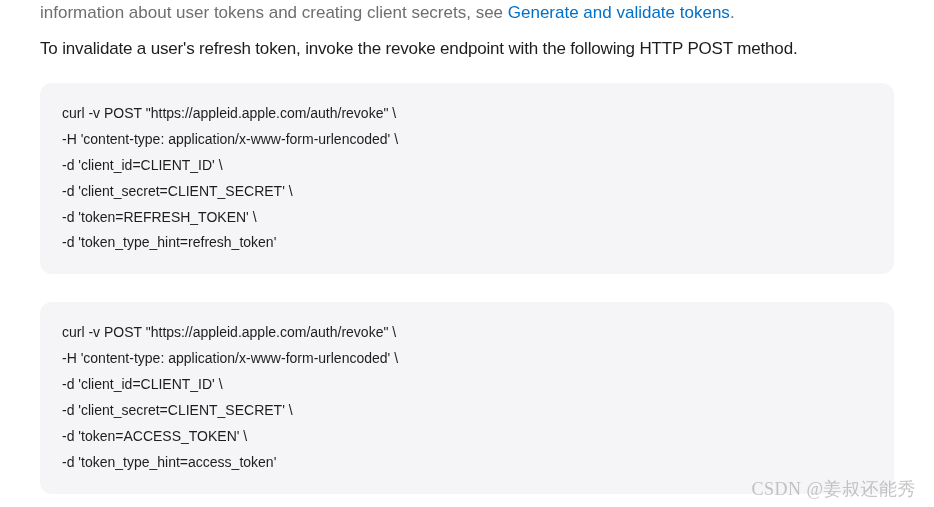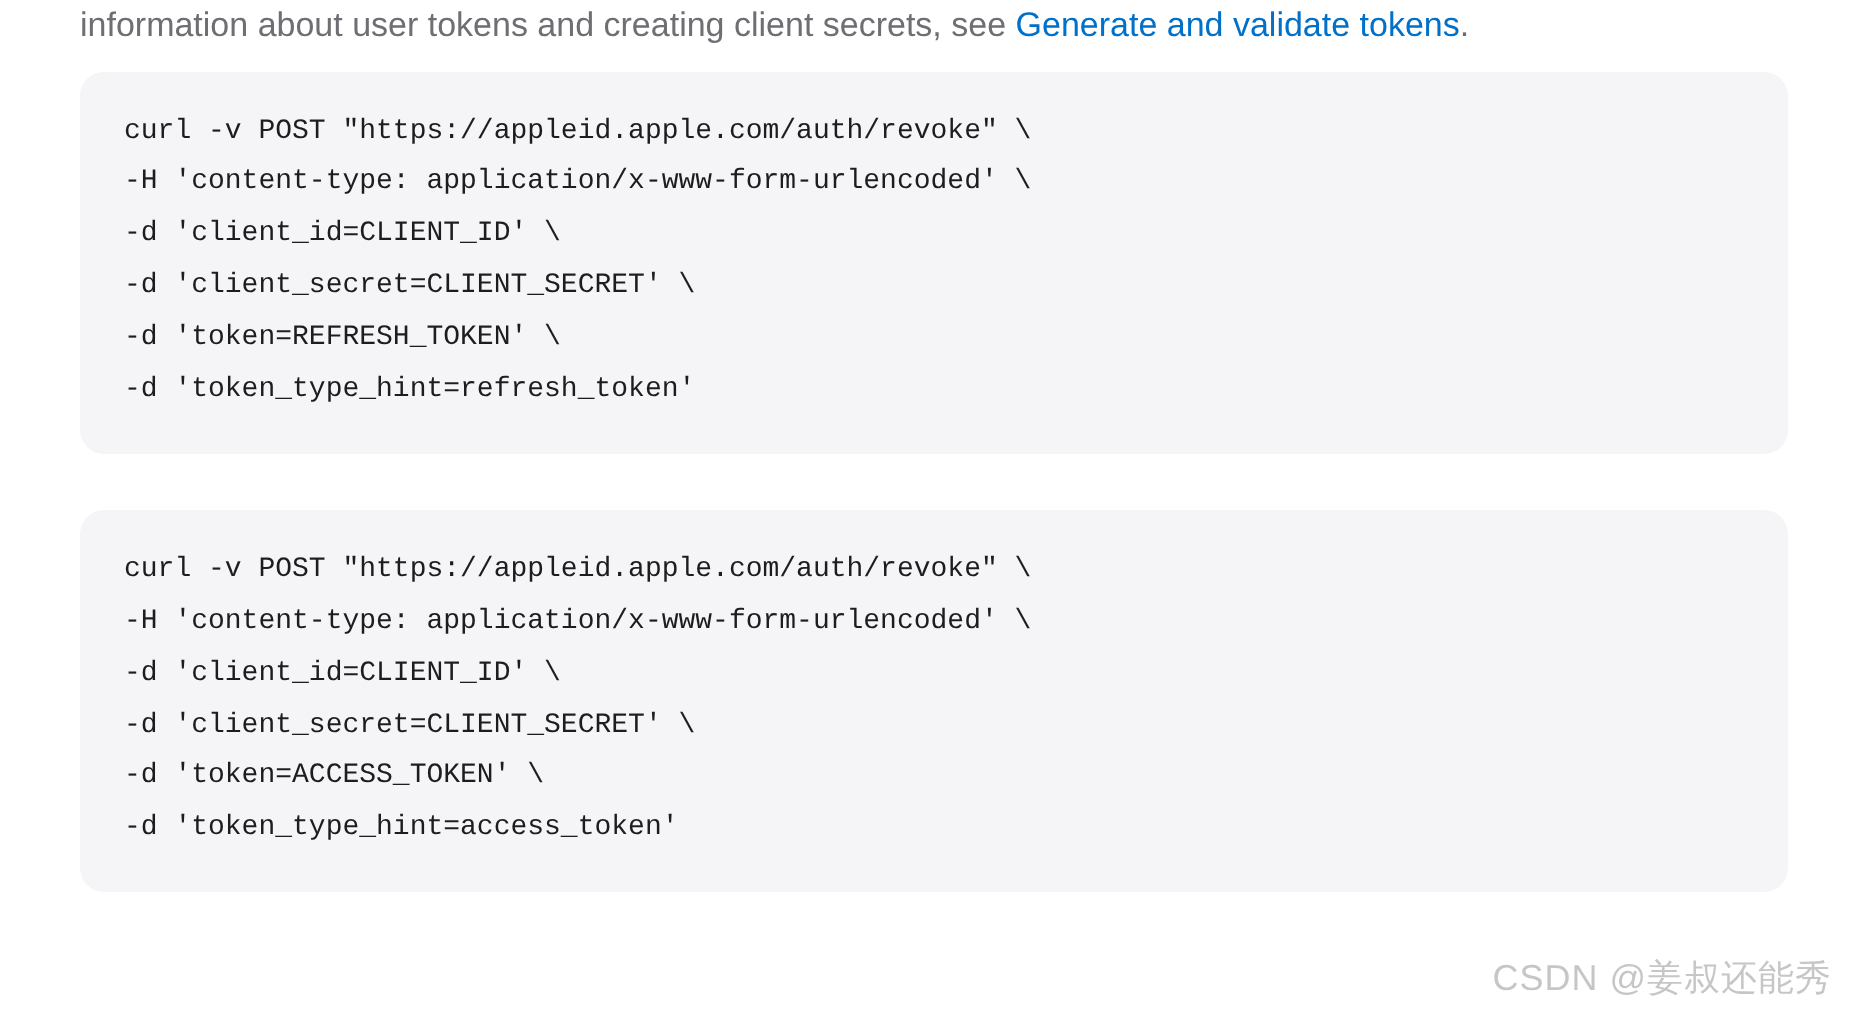--- a/index.html
+++ b/index.html
@@ -33,47 +33,48 @@
       line-height: 1.5;
       color: #1d1d1f;
       margin-bottom: 22px;
       letter-spacing: -0.01em;
     }
     .code-block {
       background: #f5f5f7;
       border-radius: 12px;
       padding: 18px 22px;
       margin-bottom: 28px;
-      font-family: Liberation Mono, monospace;
+      font-family: Liberation Sans, sans-serif;
       font-size: 14px;
       line-height: 1.85;
       color: #1d1d1f;
       white-space: pre;
       overflow-x: auto;
     }
     .watermark {
       position: fixed;
       right: 18px;
       bottom: 6px;
       font-size: 18px;
       color: rgba(120, 120, 120, 0.42);
-      font-family: Liberation Sans, sans-serif;
+      font-family: Liberation Serif, serif;
       letter-spacing: 0.5px;
       pointer-events: none;
     }
   </style>
 </head>
 <body>
 
 <div class="content">
 
   <div class="truncated-line">
     <span>information about user tokens and creating client secrets, see </span><span class="link">Generate and validate tokens</span><span>.</span>
   </div>
 
+  <p class="body-text">To invalidate a user's refresh token, invoke the revoke endpoint with the following HTTP POST method.</p>
 
   <div class="code-block">curl -v POST "https://appleid.apple.com/auth/revoke" \
 -H 'content-type: application/x-www-form-urlencoded' \
 -d 'client_id=CLIENT_ID' \
 -d 'client_secret=CLIENT_SECRET' \
 -d 'token=REFRESH_TOKEN' \
 -d 'token_type_hint=refresh_token'</div>
 
 
   <div class="code-block">curl -v POST "https://appleid.apple.com/auth/revoke" \

